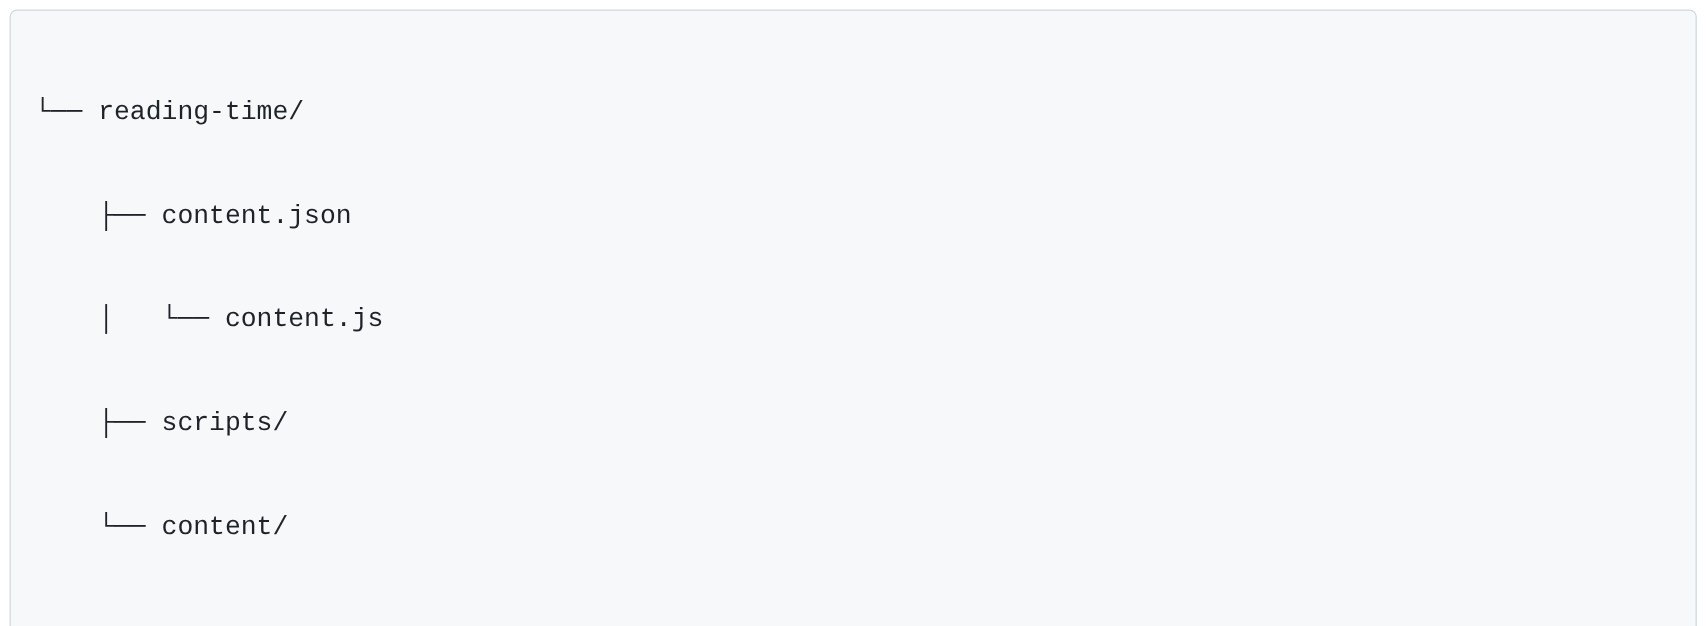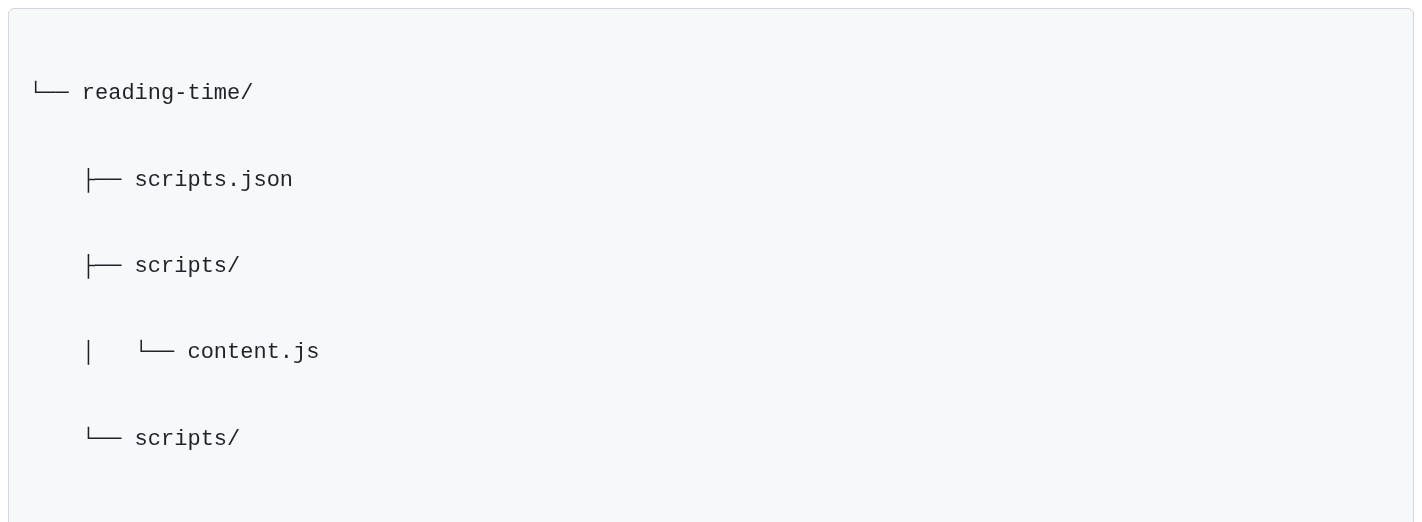--- a/index.html
+++ b/index.html
@@ -26,19 +26,19 @@
     .tree-line {
       display: block;
       margin-top: 16px;
     }
   </style>
 </head>
 <body>
 
 <div class="code-block">
 <span class="tree-line">└── reading-time/</span>
-<span class="tree-line">    ├── scripts.json</span>
+<span class="tree-line">    ├── content.json</span>
+<span class="tree-line">    │   └── content.js</span>
 <span class="tree-line">    ├── scripts/</span>
-<span class="tree-line">    │   └── content.js</span>
-<span class="tree-line">    └── scripts/</span>
+<span class="tree-line">    └── content/</span>
 
 
 </div>
 
 </body></html>

